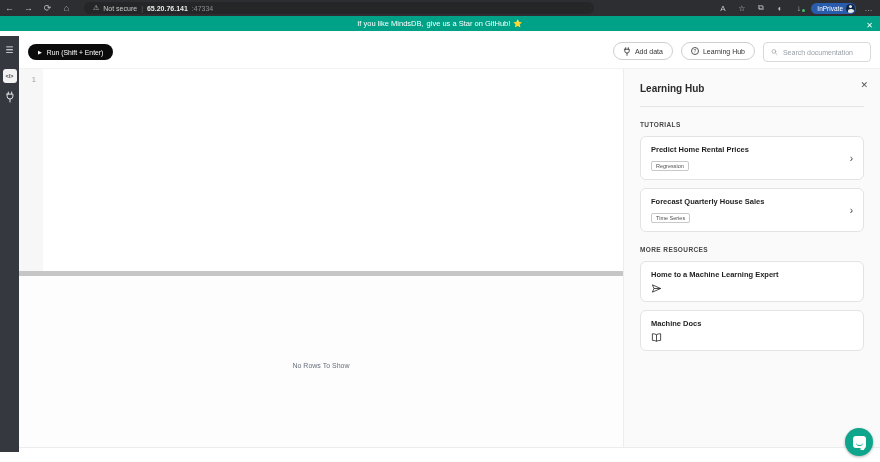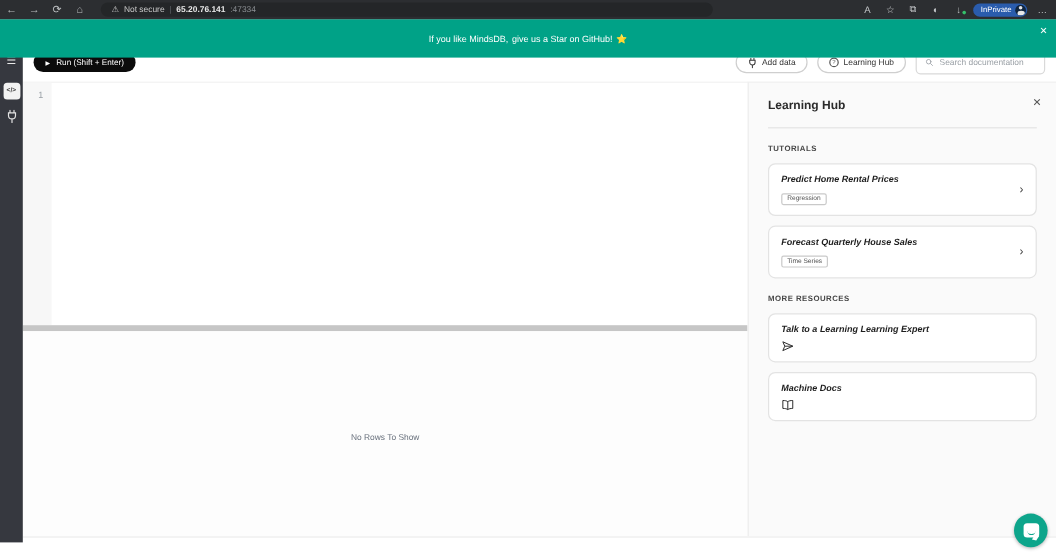--- a/index.html
+++ b/index.html
@@ -18,35 +18,35 @@
   .addr .port { color:#8b8f93; font-size:7px; }
   .chrome-right { position:absolute; right:2px; top:0; height:16px; display:flex; align-items:center; }
   .cr-ic { width:19px; text-align:center; font-size:8px; color:#c2c5c7; cursor:pointer; position:relative; }
   .cr-ic.dl::after { content:""; position:absolute; right:3px; bottom:1px; width:3px; height:3px; background:#35c06b; border-radius:50%; }
   .inprivate { height:11px; background:#2a5cad; border-radius:6px; color:#fff; font-size:6.5px; display:flex; align-items:center; gap:3px; padding:0 1px 0 6px; margin:0 3px; cursor:pointer; }
   .avatar { width:9px; height:9px; border-radius:50%; background:#10253f; position:relative; overflow:hidden; }
   .avatar::before { content:""; position:absolute; top:1.5px; left:3px; width:3px; height:3px; border-radius:50%; background:#e8e8e8; }
   .avatar::after { content:""; position:absolute; top:5.5px; left:1.5px; width:6px; height:4px; border-radius:50% 50% 0 0; background:#e8e8e8; }
 
   
-  .banner { position:absolute; top:16px; left:0; width:880px; height:32px; background:#00a287; color:#fff; font-size:7.5px; display:flex; align-items:center; justify-content:center; gap:3px; z-index:4; }
+  .banner { position:absolute; top:16px; left:0; width:880px; height:15px; background:#00a287; color:#fff; font-size:7.5px; display:flex; align-items:center; justify-content:center; gap:3px; z-index:4; }
   .banner .link { cursor:pointer; }
   .banner-close { position:absolute; right:7px; top:0; height:19px; line-height:19px; font-size:8px; color:#fff; cursor:pointer; }
 
   
   .sidebar { position:absolute; left:0; top:36px; width:19px; height:416px; background:#36383f; z-index:3; }
   .hamburger { position:absolute; top:9px; left:0; width:19px; text-align:center; color:#e8e8e8; font-size:9px; cursor:pointer; }
   .code-chip { position:absolute; top:33px; left:2.5px; width:14px; height:14px; background:#f2f2f2; border-radius:3px; color:#3a3a3a; font-size:5.5px; font-weight:bold; display:flex; align-items:center; justify-content:center; cursor:pointer; }
   .plug-item { position:absolute; top:55px; left:4.5px; width:10px; height:12px; color:#e4e4e4; cursor:pointer; }
 
   
   .toolbar { position:absolute; left:19px; top:36px; width:861px; height:32px; background:#fff; }
   .run-btn { position:absolute; left:9px; top:8px; height:16px; padding:0 10px; background:#0b0b0b; border-radius:8px; color:#fff; font-size:6.8px; display:flex; align-items:center; gap:5px; cursor:pointer; }
   .run-btn .play { font-size:5px; }
-  .toolbar-right { position:absolute; right:9px; top:6px; display:flex; align-items:center; gap:8px; }
+  .toolbar-right { position:absolute; right:9px; top:6px; display:flex; gap:8px; }
   .tbtn { height:18px; border:1px solid #cfcfcf; border-radius:9px; background:#fff; display:flex; align-items:center; gap:4px; padding:0 9px; font-size:7px; color:#333; cursor:pointer; }
   .q-circle { width:8px; height:8px; border:1px solid #555; border-radius:50%; font-size:5px; color:#555; display:flex; align-items:center; justify-content:center; }
   .search { width:108px; height:20px; border:1px solid #d9d9d9; border-radius:4px; background:#fff; display:flex; align-items:center; gap:5px; padding:0 7px; }
   .search input { border:none; outline:none; width:100%; font-size:7px; color:#333; background:transparent; font-family:"Liberation Sans", sans-serif; }
   .search input::placeholder { color:#9aa0a6; }
   .ic-svg { display:block; }
 
   
   .editor { position:absolute; left:19px; top:68px; width:604px; height:203px; background:#fff; border-top:1px solid #f2f2f2; cursor:text; }
   .gutter { position:absolute; left:0; top:0; width:24px; height:100%; background:#f7f7f7; color:#9aa0a6; font-size:7.5px; text-align:right; padding:6px 7px 0 0; }
@@ -55,21 +55,21 @@
   .empty-msg { position:absolute; top:86px; width:100%; text-align:center; color:#68707c; font-size:7px; }
 
   
   .panel { position:absolute; left:623px; top:68px; width:257px; height:379px; background:#fafafa; border-left:1px solid #ededed; border-top:1px solid #f0f0f0; }
   .panel-inner { padding:14px 16px 0 16px; }
   .panel-title { font-size:10px; font-weight:bold; color:#2b2b2b; }
   .panel-close { position:absolute; top:11px; right:12px; font-size:9px; color:#555; cursor:pointer; }
   .panel-divider { margin-top:12px; border-bottom:1px solid #e4e4e4; }
   .section-heading { margin-top:14px; font-size:6.5px; font-weight:bold; color:#474747; letter-spacing:0.4px; }
   .card { position:relative; margin-top:8px; background:#fff; border:1px solid #e3e3e3; border-radius:6px; padding:8px 10px 7px 10px; min-height:35px; cursor:pointer; }
-  .card-title { font-size:7.5px; font-weight:bold; color:#1d1d1d;font-style:italic; }
+  .card-title { font-size:7.5px; font-weight:bold; color:#1d1d1d; }
   .badge { display:inline-block; margin-top:4px; font-size:5.5px; color:#4f4f4f; border:1px solid #c9c9c9; border-radius:2px; padding:1px 4px; background:#fff; }
   .chevron { position:absolute; right:10px; top:50%; transform:translateY(-50%); color:#444; font-size:10px; }
   .card-icon { margin-top:4px; width:11px; height:11px; color:#2b2b2b; }
 
   
   .footer { position:absolute; left:19px; top:447px; width:861px; height:15px; background:#fff; border-top:1px solid #ececec; }
   .chat { position:absolute; left:845px; top:428px; width:28px; height:28px; border-radius:50%; background:#0da58b; box-shadow:0 1px 3px rgba(0,0,0,.3); display:flex; align-items:center; justify-content:center; cursor:pointer; z-index:6; }
   .chat-bubble { width:13px; height:12px; background:#fff; border-radius:3px; position:relative; }
   .chat-bubble::before { content:""; position:absolute; left:3px; bottom:2.5px; width:7px; height:3.5px; border:1.2px solid #0da58b; border-top:none; border-left:none; border-right:none; border-radius:0 0 6px 6px; }
   .chat-bubble::after { content:""; position:absolute; right:1px; bottom:-2px; width:4px; height:4px; background:#fff; transform:skewX(-25deg) rotate(10deg); }
@@ -176,21 +176,21 @@
 
       <div class="card">
         <div class="card-title">Forecast Quarterly House Sales</div>
         <span class="badge">Time Series</span>
         <span class="chevron">›</span>
       </div>
 
       <div class="section-heading">MORE RESOURCES</div>
 
       <div class="card">
-        <div class="card-title">Talk to a Learning Learning Expert</div>
+        <div class="card-title">Home to a Machine Learning Expert</div>
         <svg class="card-icon ic-svg" viewBox="0 0 24 24" fill="none" stroke="currentColor" stroke-width="1.8" stroke-linejoin="round">
           <path d="M3 20l18-8L3 4l3.5 8L3 20z"></path>
             <path d="M6.5 12H21"></path>
         </svg>
       </div>
 
       <div class="card">
         <div class="card-title">Machine Docs</div>
         <svg class="card-icon ic-svg" viewBox="0 0 24 24" fill="none" stroke="currentColor" stroke-width="1.8" stroke-linejoin="round">
           <path d="M12 6c-2-1.6-5-2.2-9-2.2v14.4c4 0 7 .6 9 2.2 2-1.6 5-2.2 9-2.2V3.8c-4 0-7 .6-9 2.2z"></path>

